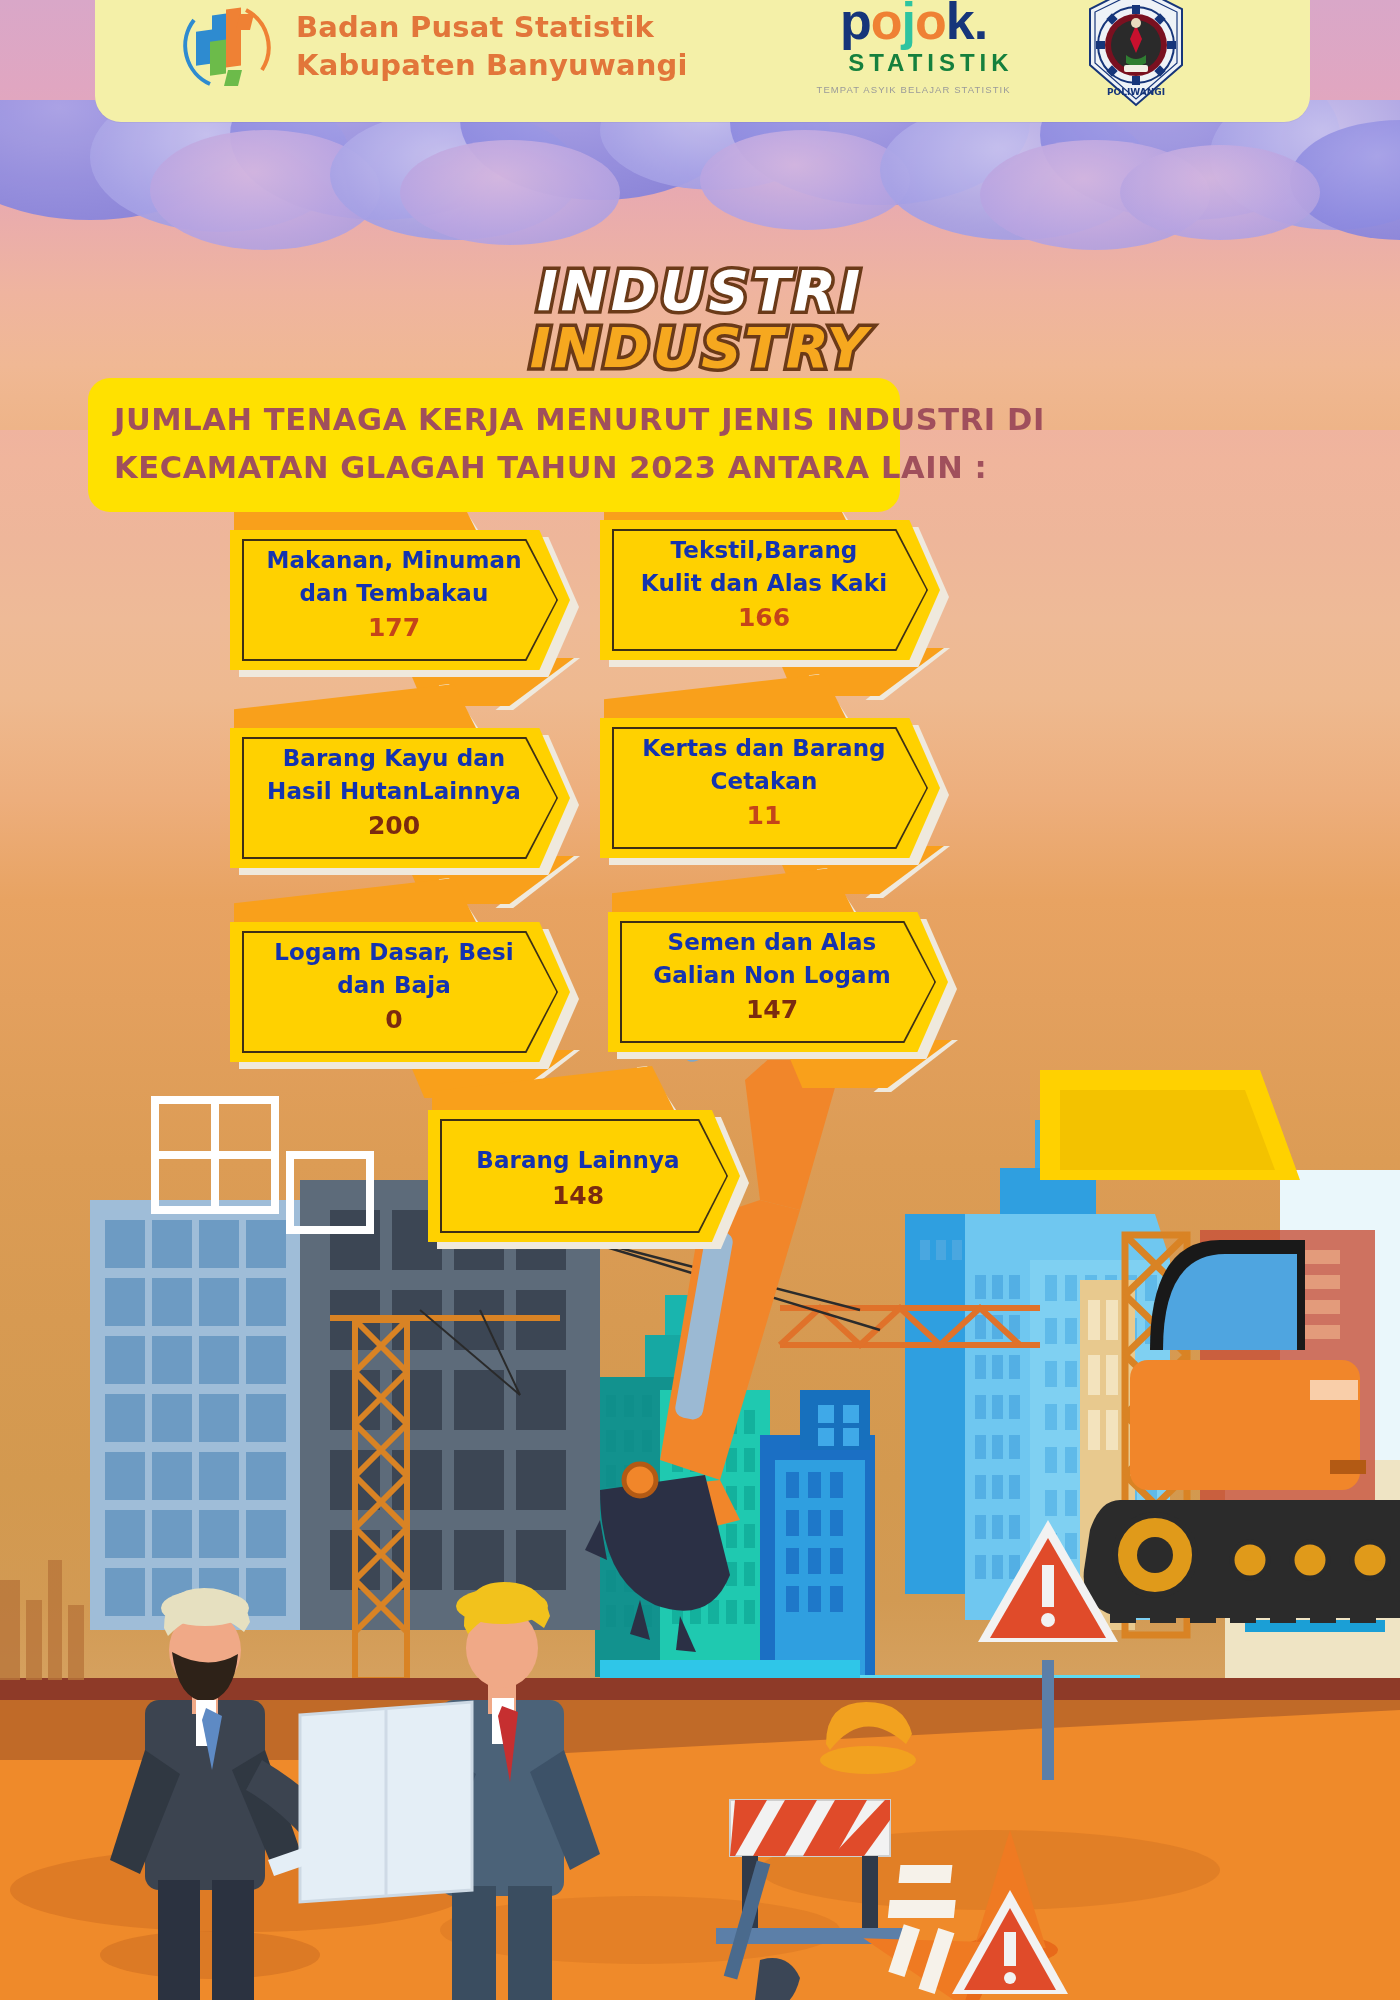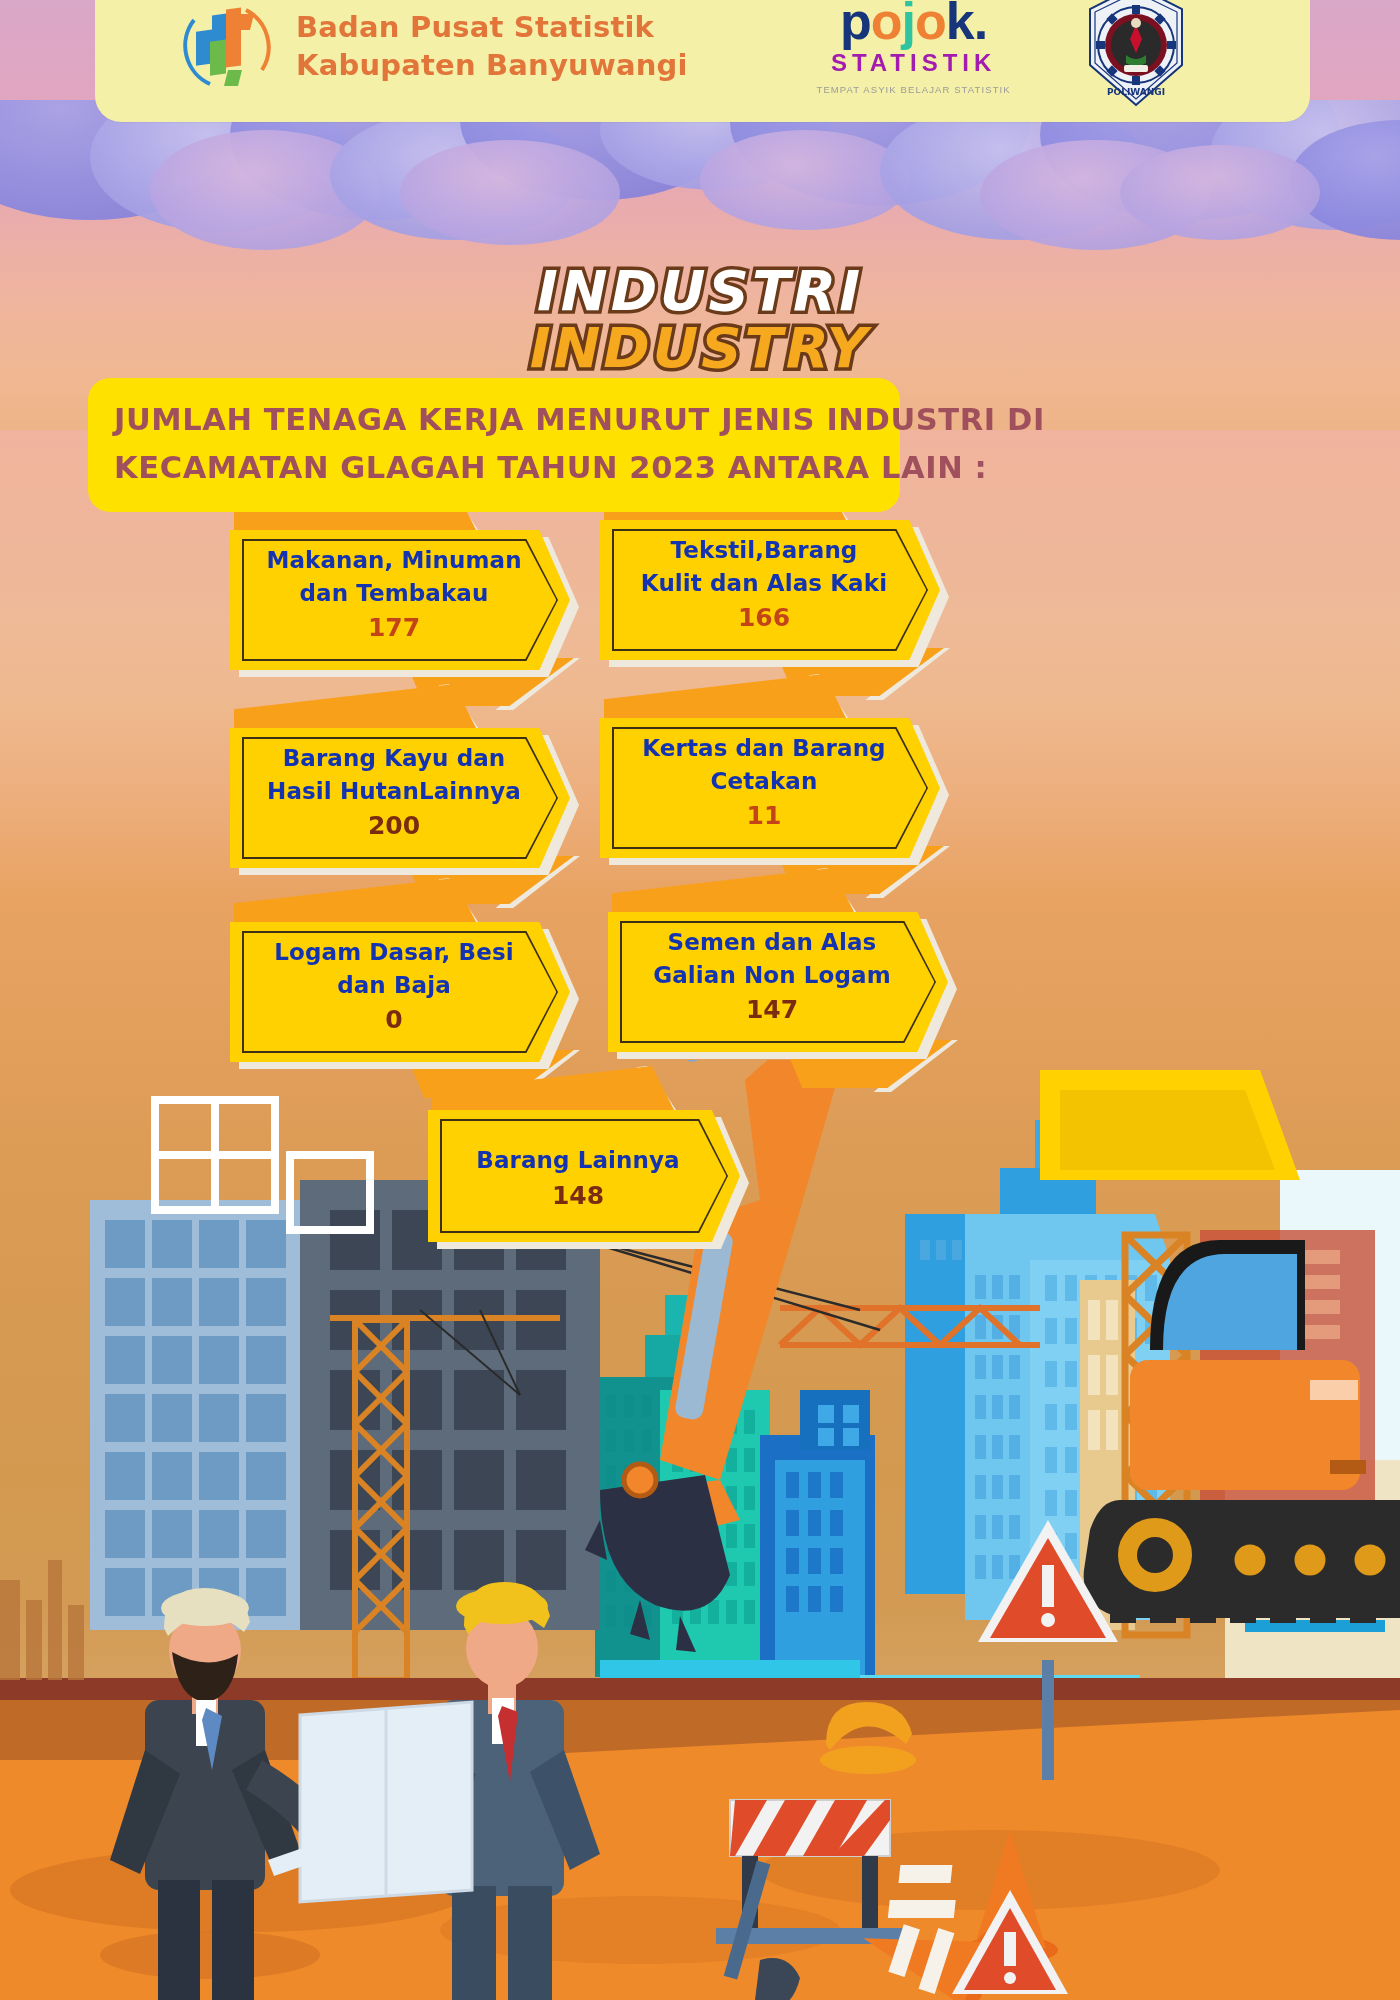--- a/index.html
+++ b/index.html
@@ -66,21 +66,21 @@
   .hdr-logo { margin-left:85px; width:96px; height:92px; position:relative; }
   .hdr-title {
     margin-left:20px;
     color:#e2763a;
     font-size:29px; font-weight:bold; line-height:1.32;
     letter-spacing:.2px;
     font-family:"DejaVu Sans", sans-serif;
   }
   .hdr-pojok { margin-left:126px; width:200px; text-align:center; }
   .pojok-word { font-size:52px; font-weight:bold; letter-spacing:-1px; line-height:.95;}
-  .pojok-sub { font-size:24px; font-weight:bold; color:#a21caf; letter-spacing:5px; margin-top:2px;}
+  .pojok-sub { font-size:24px; font-weight:bold; color:#15803d; letter-spacing:5px; margin-top:2px;text-align:right;}
   .pojok-tag { font-size:9.5px; color:#9a9a9a; letter-spacing:1.1px; margin-top:7px;}
   .hdr-poli { margin-left:68px; width:108px; height:126px; position:relative; }
 
   
   .bigtitle {
     position:absolute; width:1400px; text-align:center; z-index:12;
     font-family:"DejaVu Sans", sans-serif;
     font-weight:bold; font-style:italic;
     letter-spacing:3px;
   }

